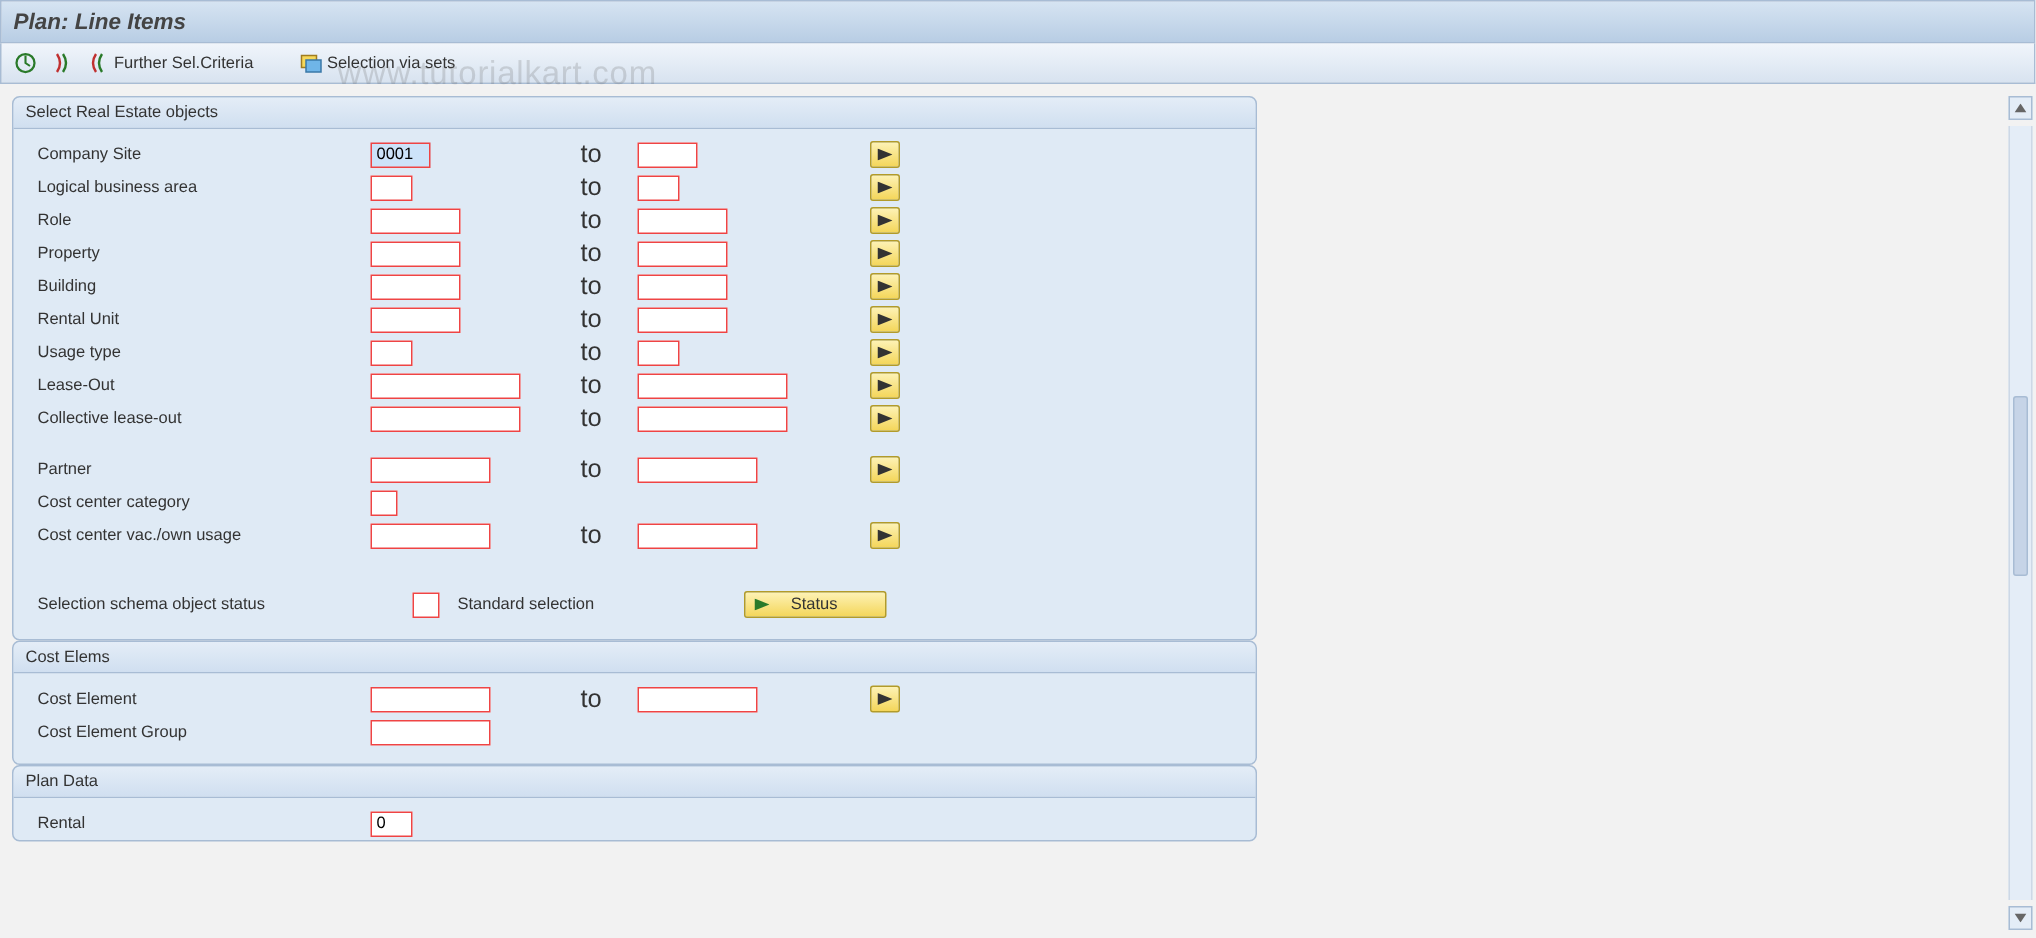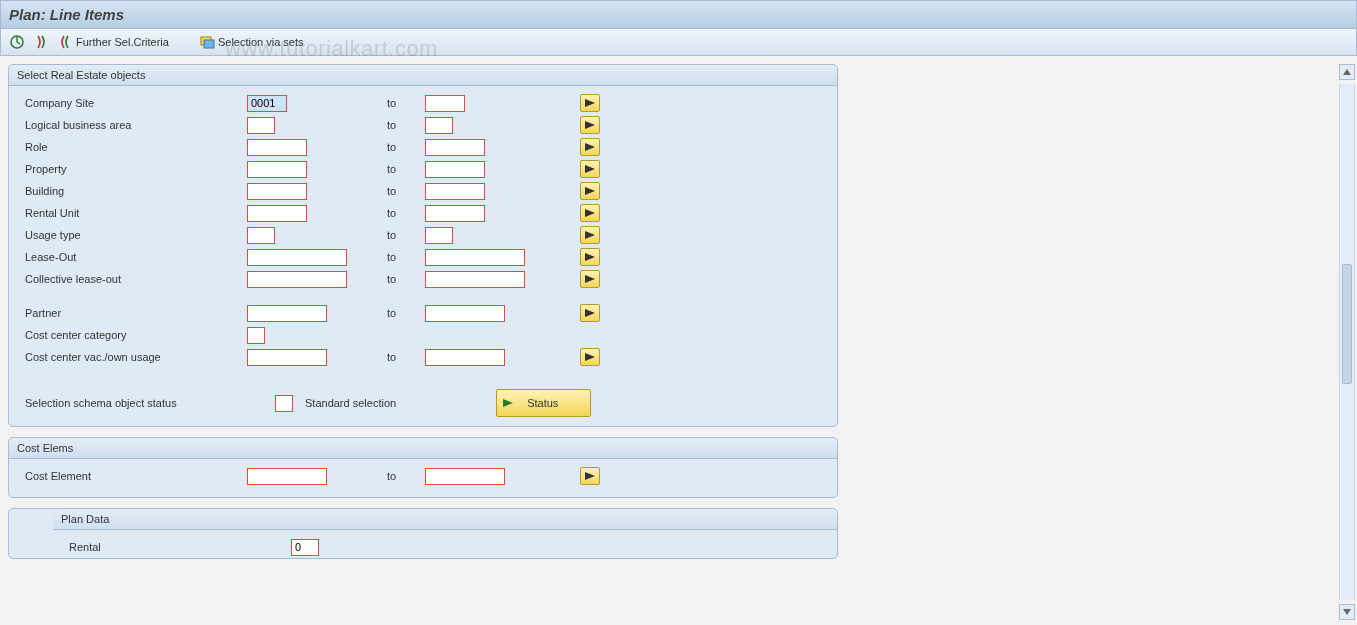--- a/index.html
+++ b/index.html
@@ -44,21 +44,20 @@
     height: calc(100% - 55px);
     overflow-y: auto;
     position: relative;
     background: #f2f2f2;
   }
   .panel {
     width: 830px;
     background: #dfeaf5;
     border: 1px solid #a8bcd4;
     border-radius: 5px;
-    margin-bottom: 10px;
     position: relative;
   }
   .panel-title {
     padding: 4px 8px;
     font-size: 11px;
     color: #333;
     border-bottom: 1px solid #a8bcd4;
     background: linear-gradient(to bottom, #e4edf7, #d0dff0);
     border-top-left-radius: 5px;
     border-top-right-radius: 5px;
@@ -72,21 +71,21 @@
     height: 22px;
     padding: 0 8px;
   }
   .field-label {
     width: 230px;
     font-size: 11px;
     color: #333;
     padding-left: 8px;
   }
   .field-from { width: 140px; }
-  .to-label { width: 38px; text-align: left; font-size: 11px; }
+  .to-label { width: 38px; text-align: left; font-size: 17px; }
   .field-to { width: 140px; }
   .spacer-mo { width: 10px; }
   .multioption-cell { width: 30px; display:flex; justify-content:center;}
   .input {
     background: #fff;
     border: 1px solid #ef4444;
     height: 17px;
     font-size: 11px;
     padding: 1px 3px;
   }
@@ -108,21 +107,21 @@
     display: flex;
     align-items: center;
     justify-content: center;
     cursor: pointer;
   }
   .mo-btn svg, .status-btn svg { display:block; }
   .status-btn {
     background: linear-gradient(to bottom, #fdf2b5, #f4d65a);
     border: 1px solid #b29b2a;
     border-radius: 2px;
-    height: 28px;
+    height: 18px;
     width: 95px;
     display: flex;
     align-items: center;
     cursor: pointer;
     padding: 0 6px;
     gap: 14px;
     font-size: 11px;
     color: #333;
   }
   .row-gap { height: 12px; }
@@ -424,25 +423,29 @@
         <div class="field-to"><input class="input w-md" style=""></div>
         <div class="spacer-mo"></div>
         <div class="multioption-cell">
             <div class="mo-btn">
               <svg width="10" height="8">
                 <path d="M0 0 L10 4 L0 8 Z" fill="#333"></path>
               </svg>
             </div>
           </div>
       </div>
+      <div class="field-row">
+        <div class="field-label">Cost Element Group</div>
+        <div class="field-from"><input class="input w-md" style=""></div>
+      </div>
       <div style="height:4px;"></div>
     </div>
   </div>
 
-  <div class="panel" style="margin-bottom:0;padding-left:44px;">
+  <div class="panel" style="margin-bottom:0;">
     <div class="panel-title">Plan Data</div>
     <div class="panel-body" style="padding-bottom:0;">
       <div class="field-row">
         <div class="field-label">Rental</div>
         <div class="field-from"><input class="input w-xxs" value="0" style=""></div>
       </div>
     </div>
   </div>
 
   <div class="scroll-indicator scroll-up">

